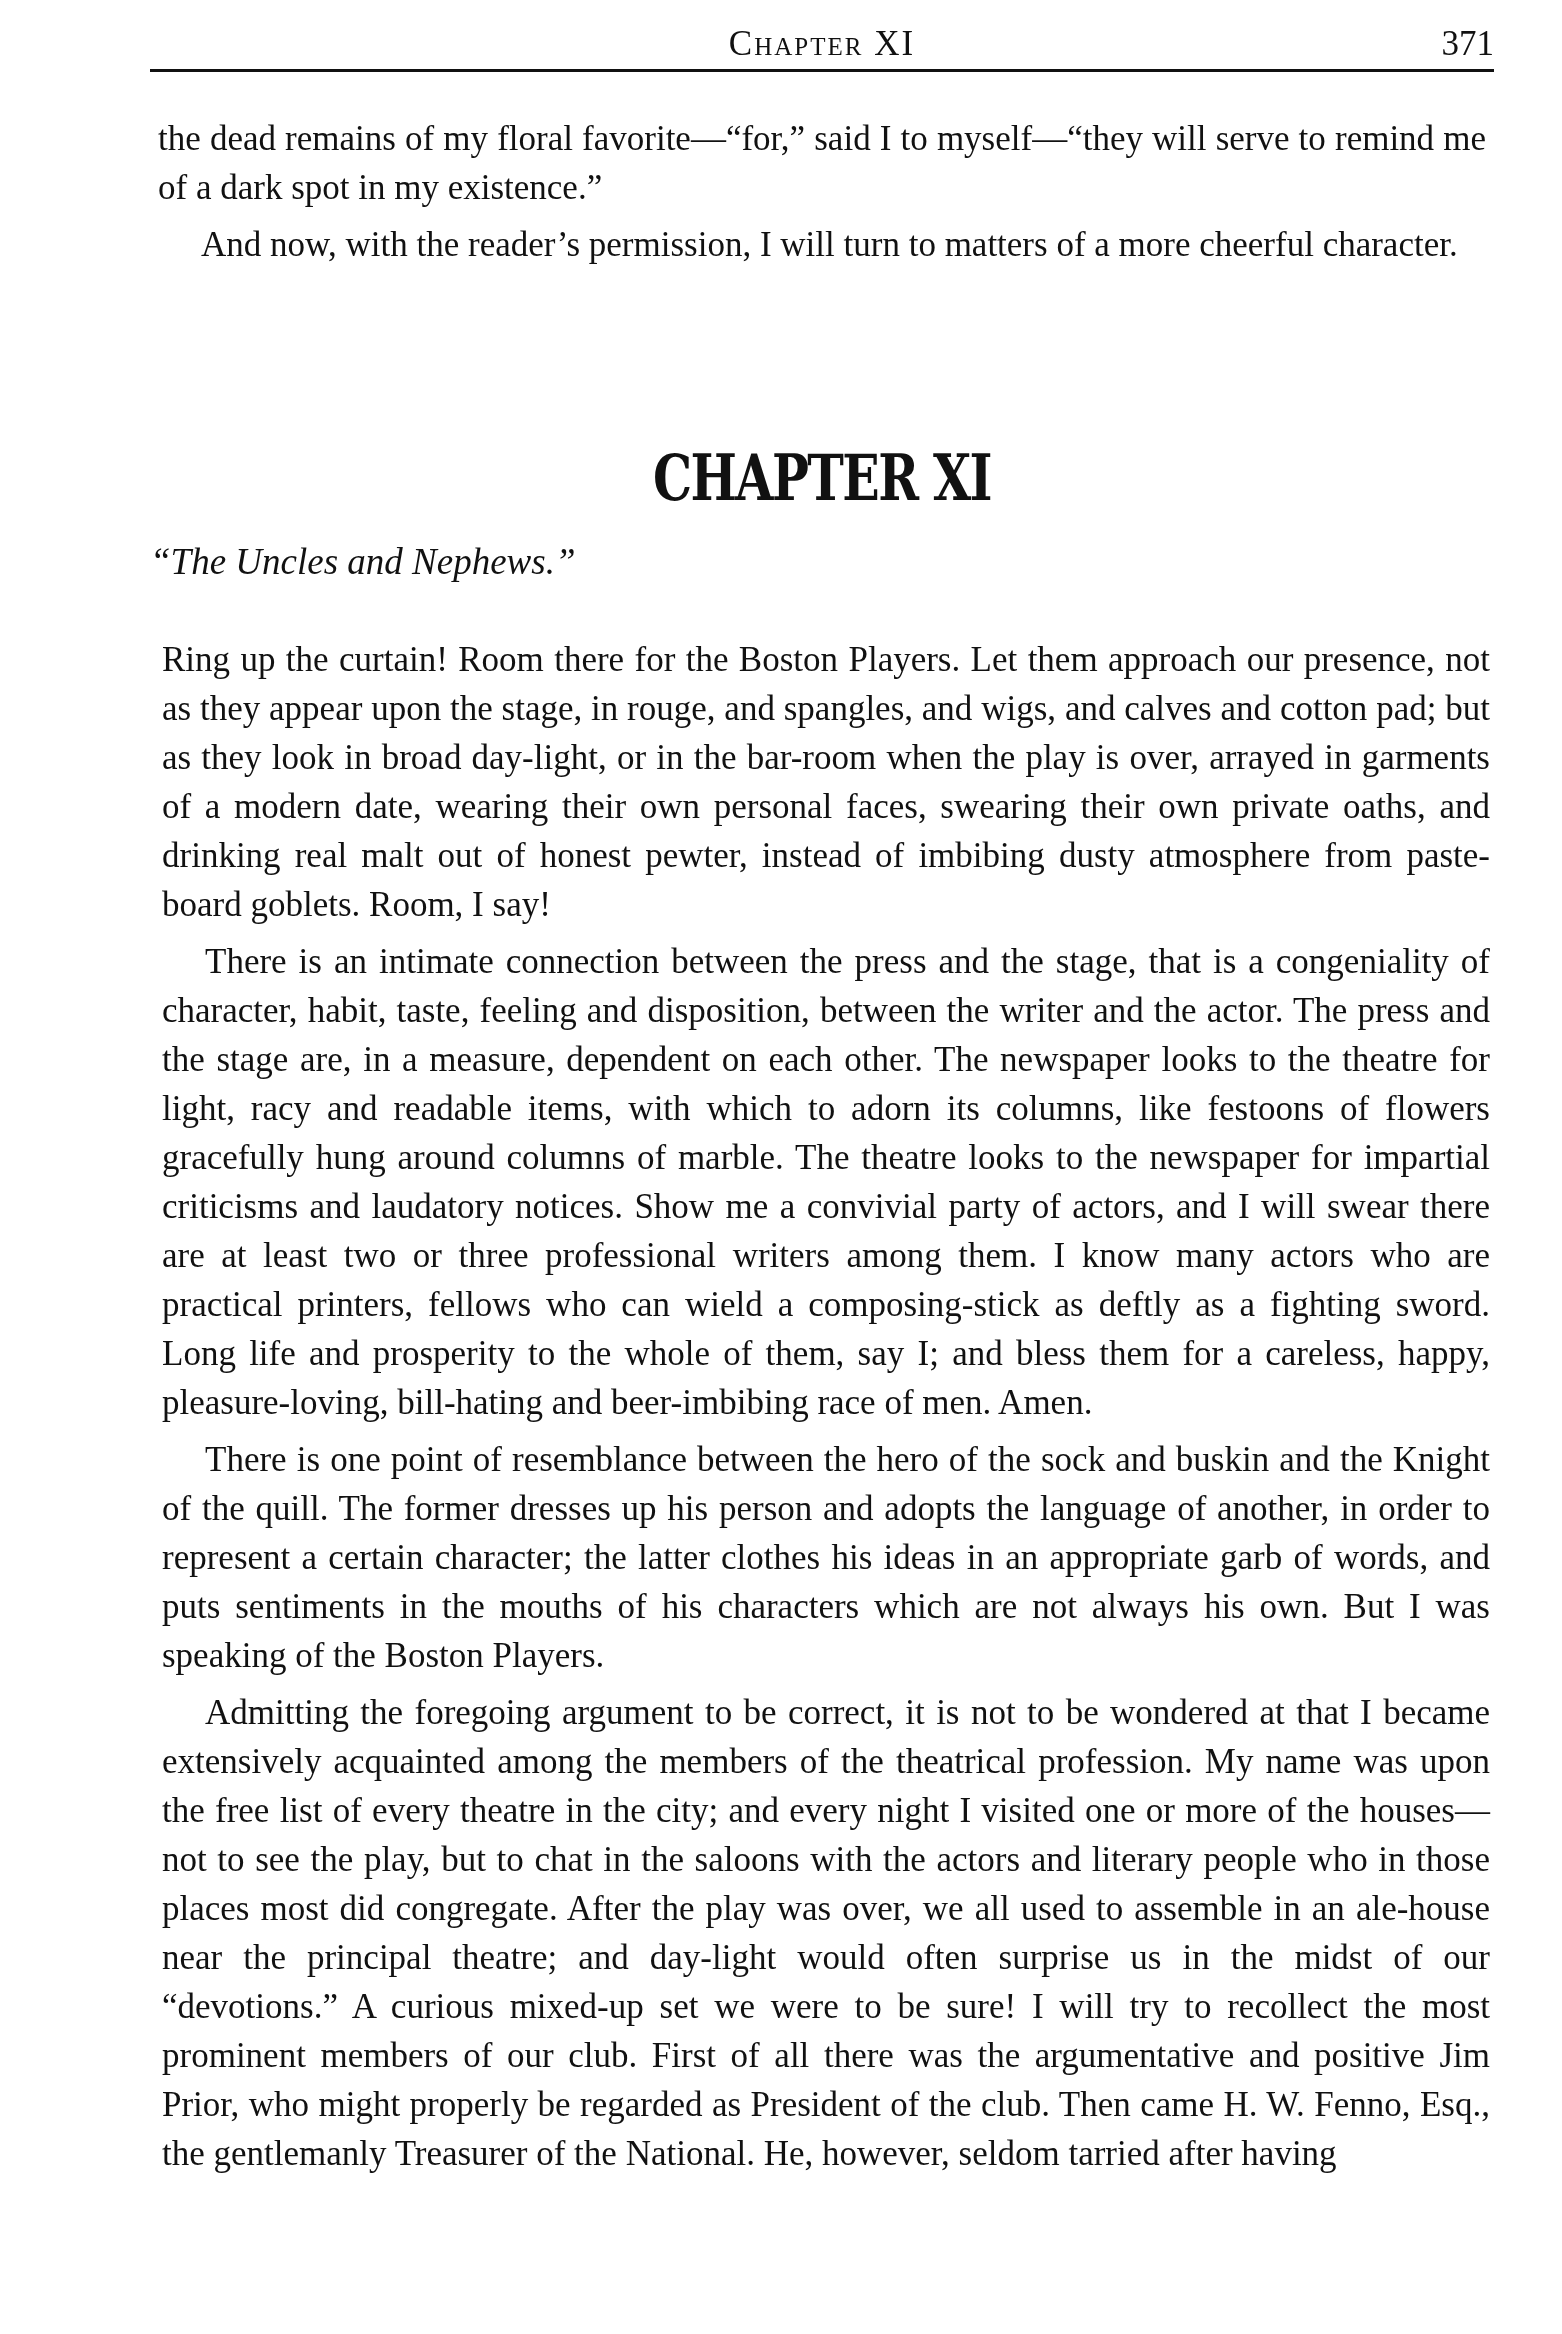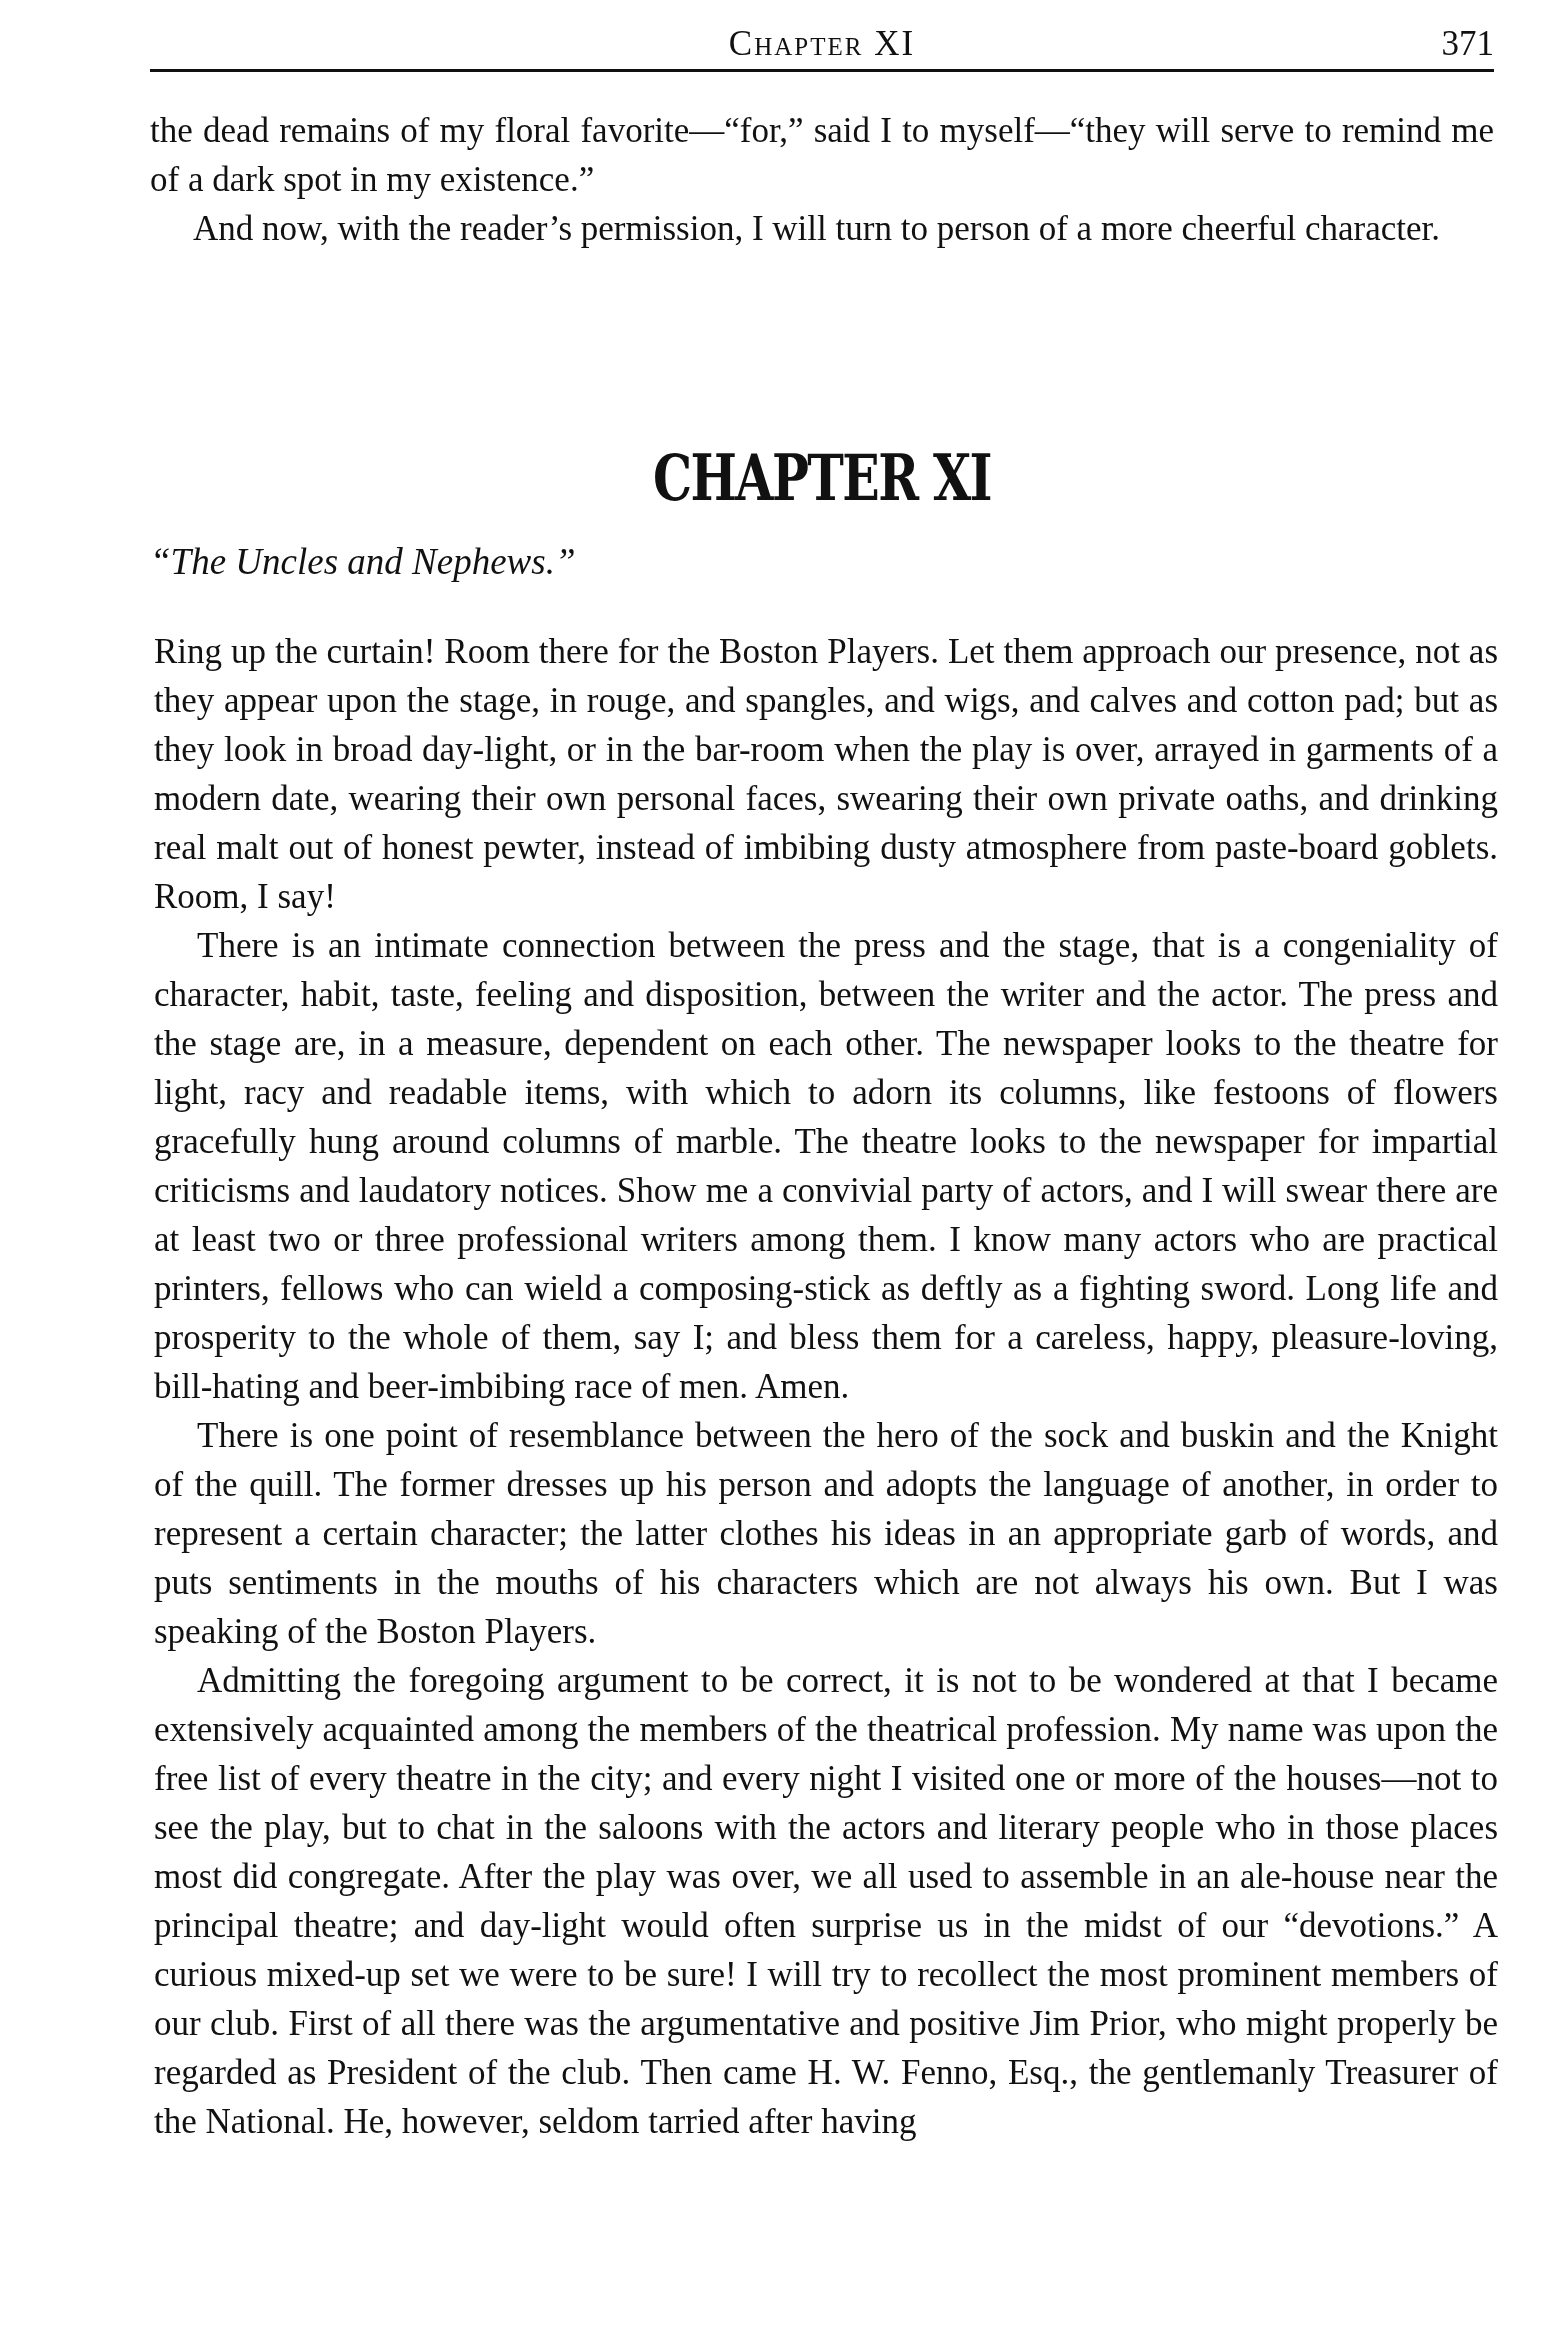--- a/index.html
+++ b/index.html
@@ -3,42 +3,42 @@
 <meta charset="utf-8">
 <style>
   html, body { margin: 0; padding: 0; background: #ffffff; }
   body { width: 1562px; height: 2335px; position: relative; overflow: hidden; color: #111; }
   .page { position: absolute; left: 150px; top: 0; width: 1344px; font-family: "Liberation Serif", "DejaVu Serif", serif; }
   .running-head { position: absolute; top: 17.7px; left: 0; width: 1344px; height: 49px; }
   .rh-title { position: absolute; left: 0; width: 1344px; text-align: center; top: 5.9px; font-size: 35px; letter-spacing: 2px; font-variant: small-caps; }
   .rh-page { position: absolute; right: 0; top: 5.9px; font-size: 35px; font-family: Liberation Serif, serif; }
   .rule { position: absolute; top: 69px; left: 0; width: 1344px; height: 3px; background: #111; }
   .text { font-size: 35px; line-height: 49px; text-align: justify; margin: 0; }
-  .para { margin: 0; text-indent: 0; }
+  .para { margin: 8px; text-indent: 0; }
   .para.indent { text-indent: 43px; }
   .block-top { position: absolute; top: 106px; left: 0; width: 1344px; }
   .chapter-head { position: absolute; top: 441px; left: 0; width: 1344px; text-align: center; font-family: "DejaVu Serif", "Liberation Serif", serif; font-weight: bold; font-size: 63px; letter-spacing: -2px; transform: scaleX(0.78); transform-origin: center; }
   .chapter-sub { position: absolute; top: 540px; left: 0; width: 1344px; text-align: left; font-style: italic; font-size: 37px; }
   .block-body { position: absolute; top: 627px; left: 4px; width: 1344px; }
   .para:last-child { text-align-last: left; }
 </style>
 </head>
 <body>
 
 <div class="page">
 
   <div class="running-head">
     <div class="rh-title">Chapter XI</div>
     <div class="rh-page">371</div>
   </div>
   <div class="rule"></div>
 
   <div class="block-top text">
     <p class="para">the dead remains of my floral favorite—“for,” said I to myself—“they will serve to remind me of a dark spot in my existence.”</p>
-    <p class="para indent">And now, with the reader’s permission, I will turn to person of a more cheerful character.</p>
+    <p class="para indent">And now, with the reader’s permission, I will turn to matters of a more cheerful character.</p>
   </div>
 
   <div class="chapter-head">CHAPTER XI</div>
   <div class="chapter-sub">“The Uncles and Nephews.”</div>
 
   <div class="block-body text">
     <p class="para">Ring up the curtain! Room there for the Boston Players. Let them approach our presence, not as they appear upon the stage, in rouge, and spangles, and wigs, and calves and cotton pad; but as they look in broad day-light, or in the bar-room when the play is over, arrayed in garments of a modern date, wearing their own personal faces, swearing their own private oaths, and drinking real malt out of honest pewter, instead of imbibing dusty atmosphere from paste-board goblets. Room, I say!</p>
     <p class="para indent">There is an intimate connection between the press and the stage, that is a congeniality of character, habit, taste, feeling and disposition, between the writer and the actor. The press and the stage are, in a measure, dependent on each other. The newspaper looks to the theatre for light, racy and readable items, with which to adorn its columns, like festoons of flowers gracefully hung around columns of marble. The theatre looks to the newspaper for impartial criticisms and laudatory notices. Show me a convivial party of actors, and I will swear there are at least two or three professional writers among them. I know many actors who are practical printers, fellows who can wield a composing-stick as deftly as a fighting sword. Long life and prosperity to the whole of them, say I; and bless them for a careless, happy, pleasure-loving, bill-hating and beer-imbibing race of men. Amen.</p>
     <p class="para indent">There is one point of resemblance between the hero of the sock and buskin and the Knight of the quill. The former dresses up his person and adopts the language of another, in order to represent a certain character; the latter clothes his ideas in an appropriate garb of words, and puts sentiments in the mouths of his characters which are not always his own. But I was speaking of the Boston Players.</p>
     <p class="para indent">Admitting the foregoing argument to be correct, it is not to be wondered at that I became extensively acquainted among the members of the theatrical profession. My name was upon the free list of every theatre in the city; and every night I visited one or more of the houses—not to see the play, but to chat in the saloons with the actors and literary people who in those places most did congregate. After the play was over, we all used to assemble in an ale-house near the principal theatre; and day-light would often surprise us in the midst of our “devotions.” A curious mixed-up set we were to be sure! I will try to recollect the most prominent members of our club. First of all there was the argumentative and positive Jim Prior, who might properly be regarded as President of the club. Then came H. W. Fenno, Esq., the gentlemanly Treasurer of the National. He, however, seldom tarried after having</p>

